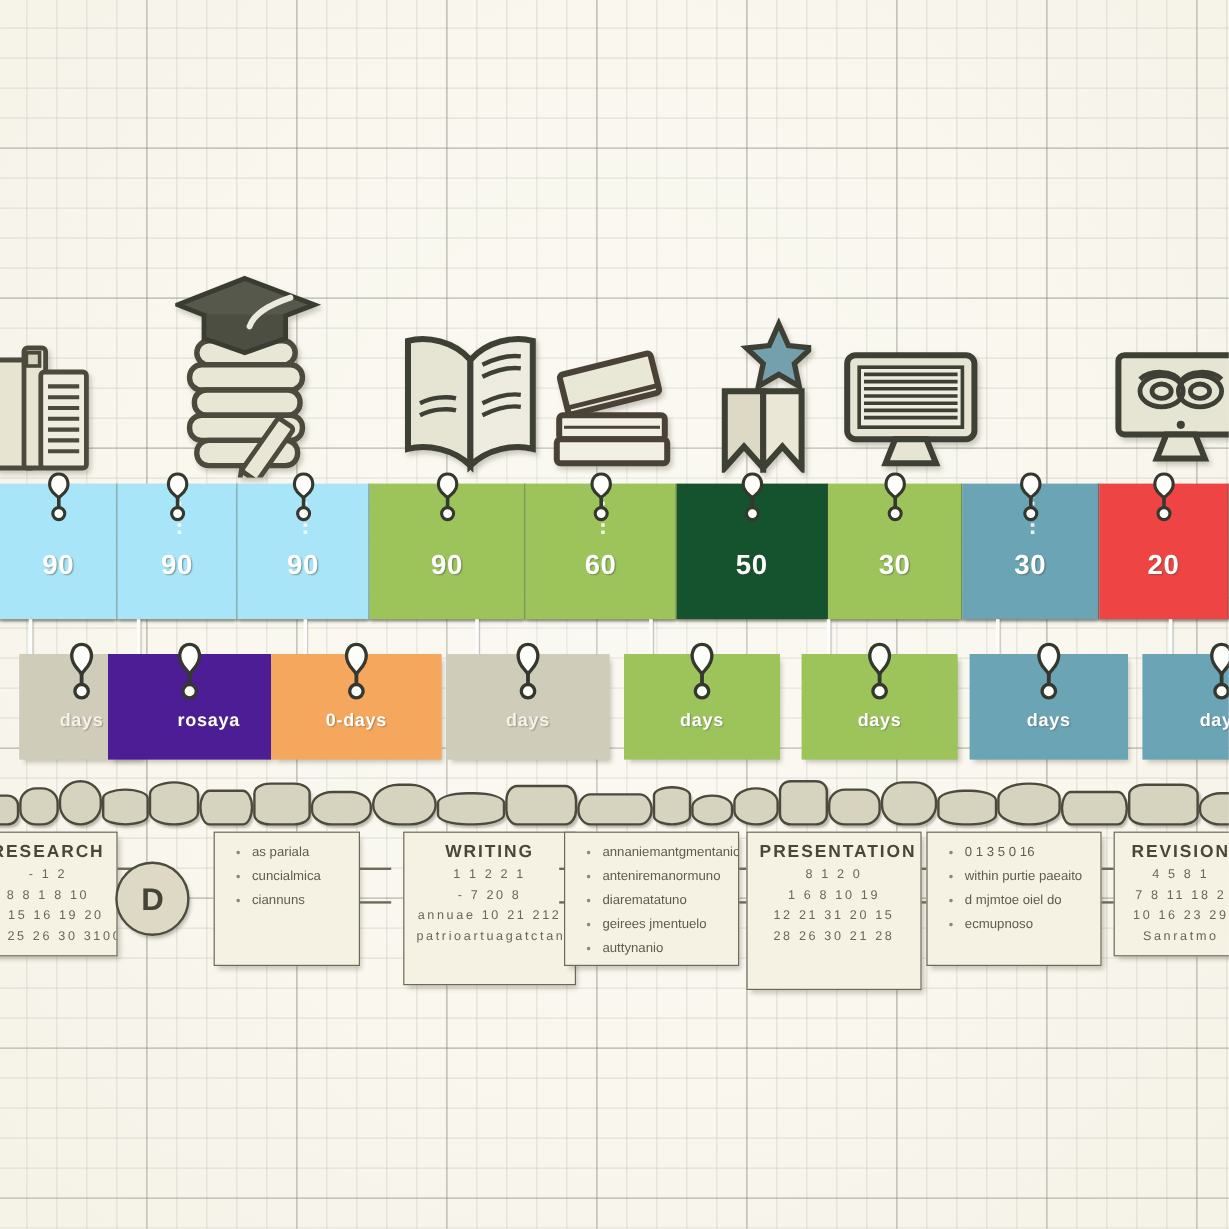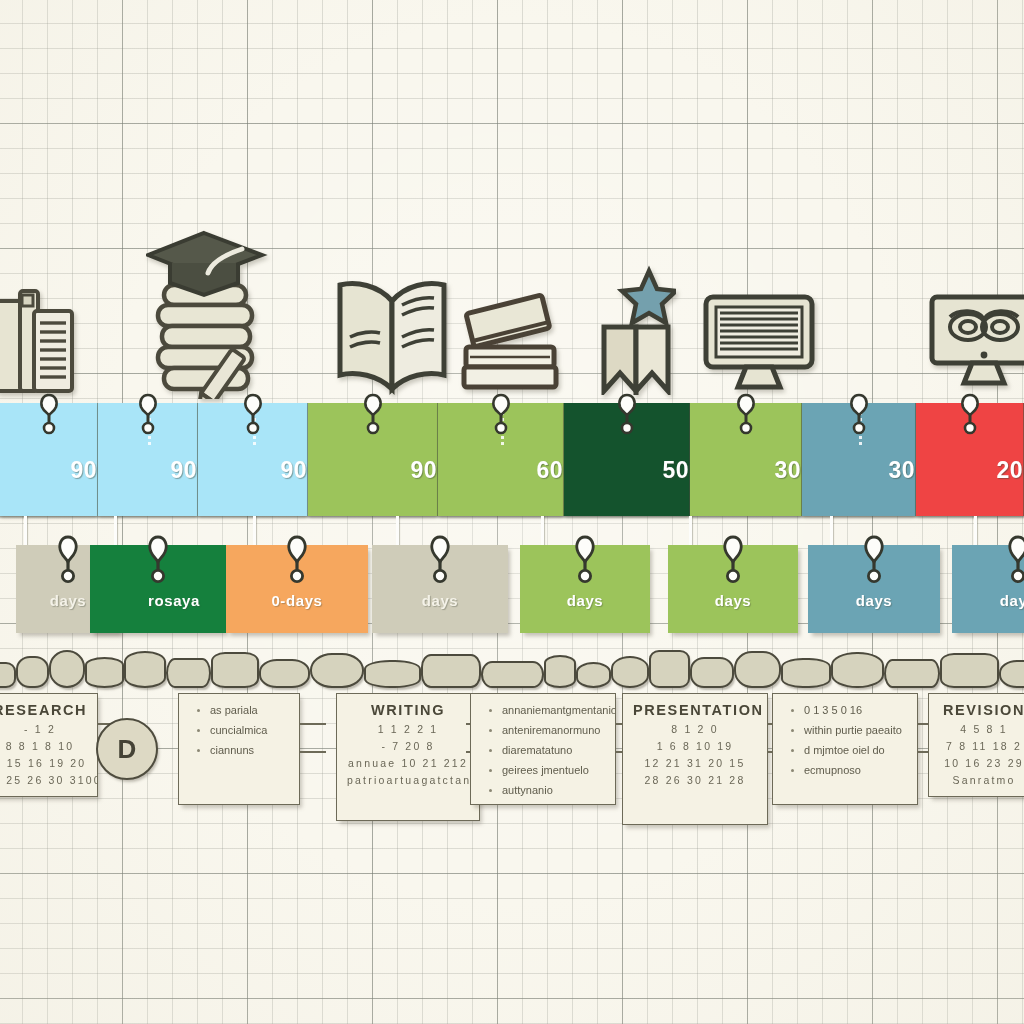--- a/index.html
+++ b/index.html
@@ -39,21 +39,21 @@
   .icon-wrap{position:absolute;bottom:0;}
 
   
   #barRow{
     position:absolute;left:0;top:403px;width:1024px;height:113px;
   }
   .seg{
     position:absolute;top:0;height:113px;
     box-sizing:border-box;
     border-right:1.6px solid rgba(70,80,60,.55);
-    display:flex;align-items:center;justify-content:flex-end;
+    display:flex;align-items:center;justify-content:center;
     box-shadow:0 3px 3px -1px rgba(80,75,60,.30);
   }
   .seg .val{
     color:#ffffff;font-size:23px;font-weight:bold;
     letter-spacing:.5px;
     text-shadow:1px 1px 1px rgba(60,70,55,.45);
     margin-top:22px;
   }
   
   .seg .dash{
@@ -348,21 +348,21 @@
 
 <div id="cardRow">
     <div class="pincard gray" style="left: -28px; width: 104px; background: rgb(207, 204, 185);">
       <div class="tack"><svg width="30" height="52" viewBox="0 0 30 52">
           <path d="M15,4 C8,4 5,12 8,19 C10,24 14,26 15,29 C16,26 20,24 22,19 C25,12 22,4 15,4 Z" fill="#fdfdfa" stroke="#35382e" stroke-width="2.8"></path>
           <line x1="15" y1="27" x2="15" y2="40" stroke="#35382e" stroke-width="3.2"></line>
           <circle cx="15" cy="43" r="5.6" fill="#fdfdfa" stroke="#35382e" stroke-width="2.8"></circle>
         </svg></div>
       <span class="lbl">days</span>
     </div>
-    <div class="pincard" style="left: 46px; width: 136px; background: #15803d; padding-left: 32px;">
+    <div class="pincard" style="left: 46px; width: 136px; background: #4c1d95; padding-left: 32px;">
       <div class="tack"><svg width="30" height="52" viewBox="0 0 30 52">
           <path d="M15,4 C8,4 5,12 8,19 C10,24 14,26 15,29 C16,26 20,24 22,19 C25,12 22,4 15,4 Z" fill="#fdfdfa" stroke="#35382e" stroke-width="2.8"></path>
           <line x1="15" y1="27" x2="15" y2="40" stroke="#35382e" stroke-width="3.2"></line>
           <circle cx="15" cy="43" r="5.6" fill="#fdfdfa" stroke="#35382e" stroke-width="2.8"></circle>
         </svg></div>
       <span class="lbl">rosaya</span>
     </div>
     <div class="pincard" style="left: 182px; width: 142px; background: rgb(246, 167, 94);">
       <div class="tack"><svg width="30" height="52" viewBox="0 0 30 52">
           <path d="M15,4 C8,4 5,12 8,19 C10,24 14,26 15,29 C16,26 20,24 22,19 C25,12 22,4 15,4 Z" fill="#fdfdfa" stroke="#35382e" stroke-width="2.8"></path>

